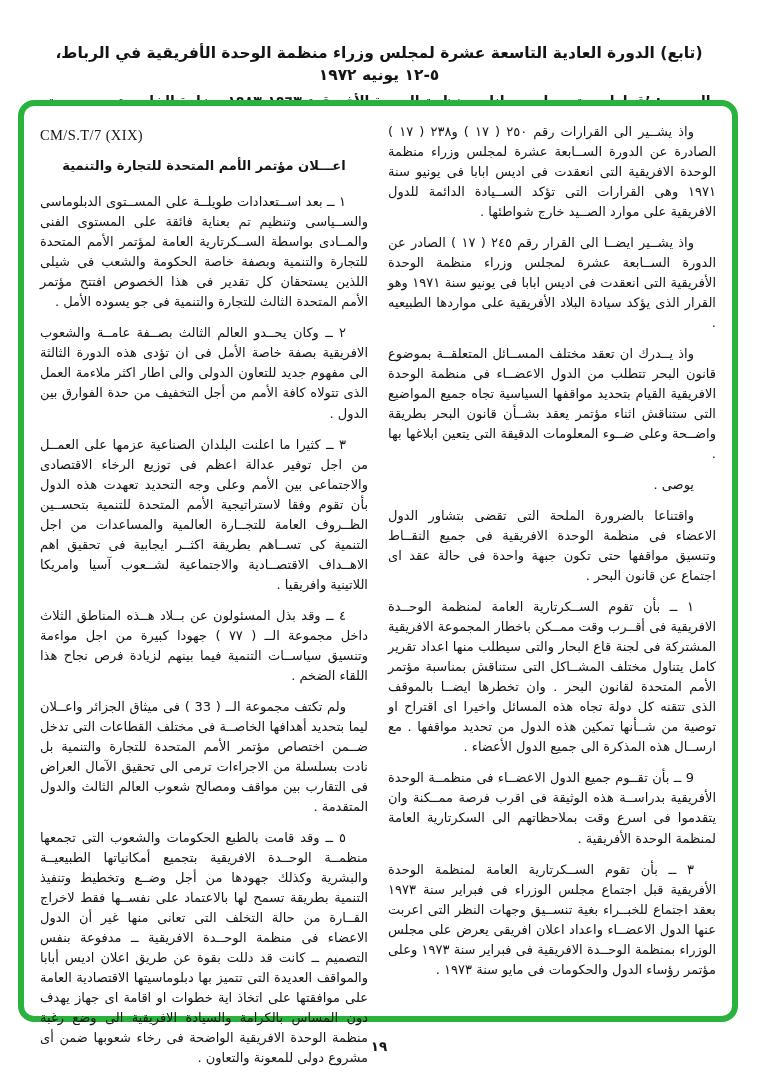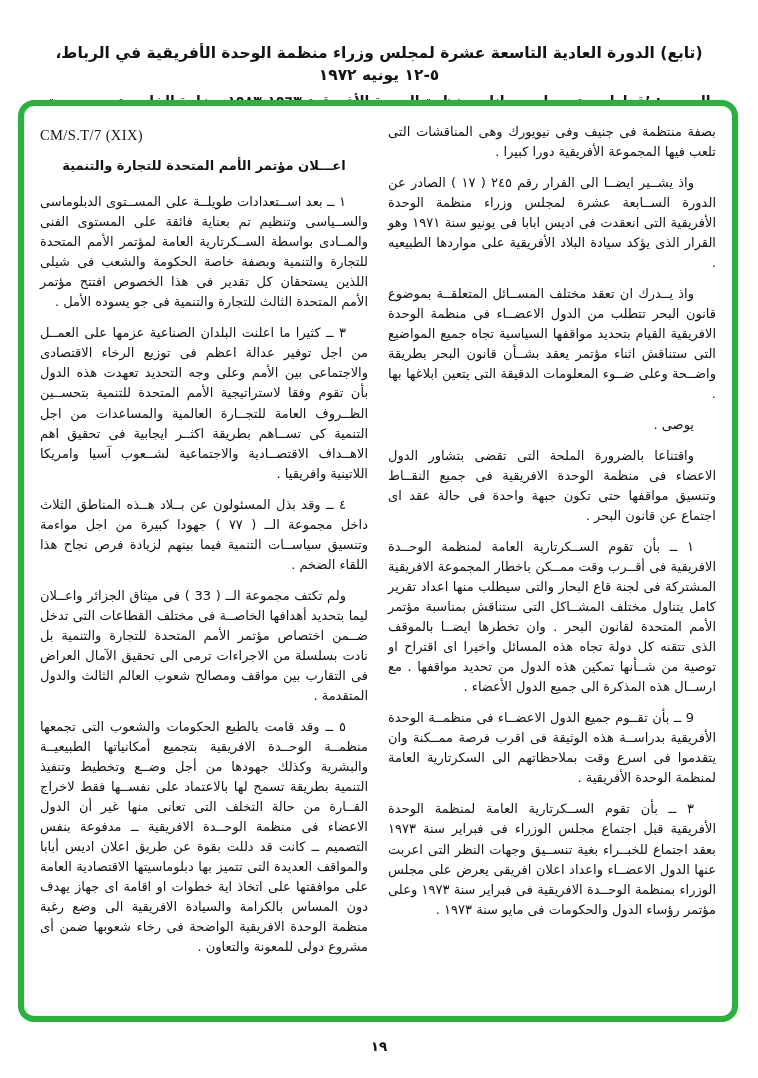--- a/index.html
+++ b/index.html
@@ -57,28 +57,29 @@
   <div class="header-line2">المصدر: ’قرارات وتوصيات وبيانات منظمة الوحدة الأفريقية ١٩٦٣-١٩٨٣، وزارة الخارجية، جمهورية مصر العربية، ط ١٩٨٥، ص ٢١٧-٢٣٧‘</div>
 </header>
 
 <main class="frame">
   <div class="columns">
 
     <section class="col">
       <div class="doc-ref">CM/S.T/7 (XIX)</div>
       <h1 class="doc-title">اعـــلان مؤتمر الأمم المتحدة للتجارة والتنمية</h1>
       <p class="para indent">١ ــ بعد اســتعدادات طويلــة على المســتوى الدبلوماسى والســياسى وتنظيم تم بعناية فائقة على المستوى الفنى والمــادى بواسطة الســكرتارية العامة لمؤتمر الأمم المتحدة للتجارة والتنمية وبصفة خاصة الحكومة والشعب فى شيلى اللذين يستحقان كل تقدير فى هذا الخصوص افتتح مؤتمر الأمم المتحدة الثالث للتجارة والتنمية فى جو يسوده الأمل .</p>
+      <p class="para indent">٢ ــ وكان يحــدو العالم الثالث بصــفة عامــة والشعوب الافريقية بصفة خاصة الأمل فى ان تؤدى هذه الدورة الثالثة الى مفهوم جديد للتعاون الدولى والى اطار اكثر ملاءمة العمل الذى تتولاه كافة الأمم من أجل التخفيف من حدة الفوارق بين الدول .</p>
       <p class="para indent">٣ ــ كثيرا ما اعلنت البلدان الصناعية عزمها على العمــل من اجل توفير عدالة اعظم فى توزيع الرخاء الاقتصادى والاجتماعى بين الأمم وعلى وجه التحديد تعهدت هذه الدول بأن تقوم وفقا لاستراتيجية الأمم المتحدة للتنمية بتحســين الظــروف العامة للتجــارة العالمية والمساعدات من اجل التنمية كى تســاهم بطريقة اكثــر ايجابية فى تحقيق اهم الاهــداف الاقتصــادية والاجتماعية لشــعوب آسيا وامريكا اللاتينية وافريقيا .</p>
       <p class="para indent">٤ ــ وقد بذل المسئولون عن بــلاد هــذه المناطق الثلاث داخل مجموعة الــ ( ٧٧ ) جهودا كبيرة من اجل مواءمة وتنسيق سياســات التنمية فيما بينهم لزيادة فرص نجاح هذا اللقاء الضخم .</p>
       <p class="para indent">ولم تكتف مجموعة الــ ( 33 ) فى ميثاق الجزائر واعــلان ليما بتحديد أهدافها الخاصــة فى مختلف القطاعات التى تدخل ضــمن اختصاص مؤتمر الأمم المتحدة للتجارة والتنمية بل نادت بسلسلة من الاجراءات ترمى الى تحقيق الآمال العراض فى التقارب بين مواقف ومصالح شعوب العالم الثالث والدول المتقدمة .</p>
       <p class="para indent">٥ ــ وقد قامت بالطبع الحكومات والشعوب التى تجمعها منظمــة الوحــدة الافريقية بتجميع أمكانياتها الطبيعيــة والبشرية وكذلك جهودها من أجل وضــع وتخطيط وتنفيذ التنمية بطريقة تسمح لها بالاعتماد على نفســها فقط لاخراج القــارة من حالة التخلف التى تعانى منها غير أن الدول الاعضاء فى منظمة الوحــدة الافريقية ــ مدفوعة بنفس التصميم ــ كانت قد دللت بقوة عن طريق اعلان اديس أبابا والمواقف العديدة التى تتميز بها دبلوماسيتها الاقتصادية العامة على موافقتها على اتخاذ اية خطوات او اقامة اى جهاز يهدف دون المساس بالكرامة والسيادة الافريقية الى وضع رغبة منظمة الوحدة الافريقية الواضحة فى رخاء شعوبها ضمن أى مشروع دولى للمعونة والتعاون .</p>
     </section>
 
     <section class="col">
-      <p class="para">بصفة منتظمة فى جنيف وفى نيويورك وهى المناقشات التى تلعب فيها المجموعة الأفريقية دورا كبيرا .</p>
+      <p class="para indent">واذ يشــير الى القرارات رقم ٢٥٠ ( ١٧ ) و٢٣٨ ( ١٧ ) الصادرة عن الدورة الســابعة عشرة لمجلس وزراء منظمة الوحدة الافريقية التى انعقدت فى اديس ابابا فى يونيو سنة ١٩٧١ وهى القرارات التى تؤكد الســيادة الدائمة للدول الافريقية على موارد الصــيد خارج شواطئها .</p>
       <p class="para indent">واذ يشــير ايضــا الى القرار رقم ٢٤٥ ( ١٧ ) الصادر عن الدورة الســابعة عشرة لمجلس وزراء منظمة الوحدة الأفريقية التى انعقدت فى اديس ابابا فى يونيو سنة ١٩٧١ وهو القرار الذى يؤكد سيادة البلاد الأفريقية على مواردها الطبيعيه .</p>
       <p class="para indent">واذ يــدرك ان تعقد مختلف المســائل المتعلقــة بموضوع قانون البحر تتطلب من الدول الاعضــاء فى منظمة الوحدة الافريقية القيام بتحديد مواقفها السياسية تجاه جميع المواضيع التى ستناقش اثناء مؤتمر يعقد بشــأن قانون البحر بطريقة واضــحة وعلى ضــوء المعلومات الدقيقة التى يتعين ابلاغها بها .</p>
       <p class="para indent">يوصى .</p>
       <p class="para indent">واقتناعا بالضرورة الملحة التى تقضى بتشاور الدول الاعضاء فى منظمة الوحدة الافريقية فى جميع النقــاط وتنسيق مواقفها حتى تكون جبهة واحدة فى حالة عقد اى اجتماع عن قانون البحر .</p>
       <p class="para indent">١ ــ بأن تقوم الســكرتارية العامة لمنظمة الوحــدة الافريقية فى أقــرب وقت ممــكن باخطار المجموعة الافريقية المشتركة فى لجنة قاع البحار والتى سيطلب منها اعداد تقرير كامل يتناول مختلف المشــاكل التى ستناقش بمناسبة مؤتمر الأمم المتحدة لقانون البحر . وان تخطرها ايضــا بالموقف الذى تتقنه كل دولة تجاه هذه المسائل واخيرا اى اقتراح او توصية من شــأنها تمكين هذه الدول من تحديد مواقفها . مع ارســال هذه المذكرة الى جميع الدول الأعضاء .</p>
       <p class="para indent">9 ــ بأن تقــوم جميع الدول الاعضــاء فى منظمــة الوحدة الأفريقية بدراســة هذه الوثيقة فى اقرب فرصة ممــكنة وان يتقدموا فى اسرع وقت بملاحظاتهم الى السكرتارية العامة لمنظمة الوحدة الأفريقية .</p>
       <p class="para indent">٣ ــ بأن تقوم الســكرتارية العامة لمنظمة الوحدة الأفريقية قبل اجتماع مجلس الوزراء فى فبراير سنة ١٩٧٣ بعقد اجتماع للخبــراء بغية تنســيق وجهات النظر التى اعربت عنها الدول الاعضــاء واعداد اعلان افريقى يعرض على مجلس الوزراء بمنظمة الوحــدة الافريقية فى فبراير سنة ١٩٧٣ وعلى مؤتمر رؤساء الدول والحكومات فى مايو سنة ١٩٧٣ .</p>
     </section>
 
   </div>

